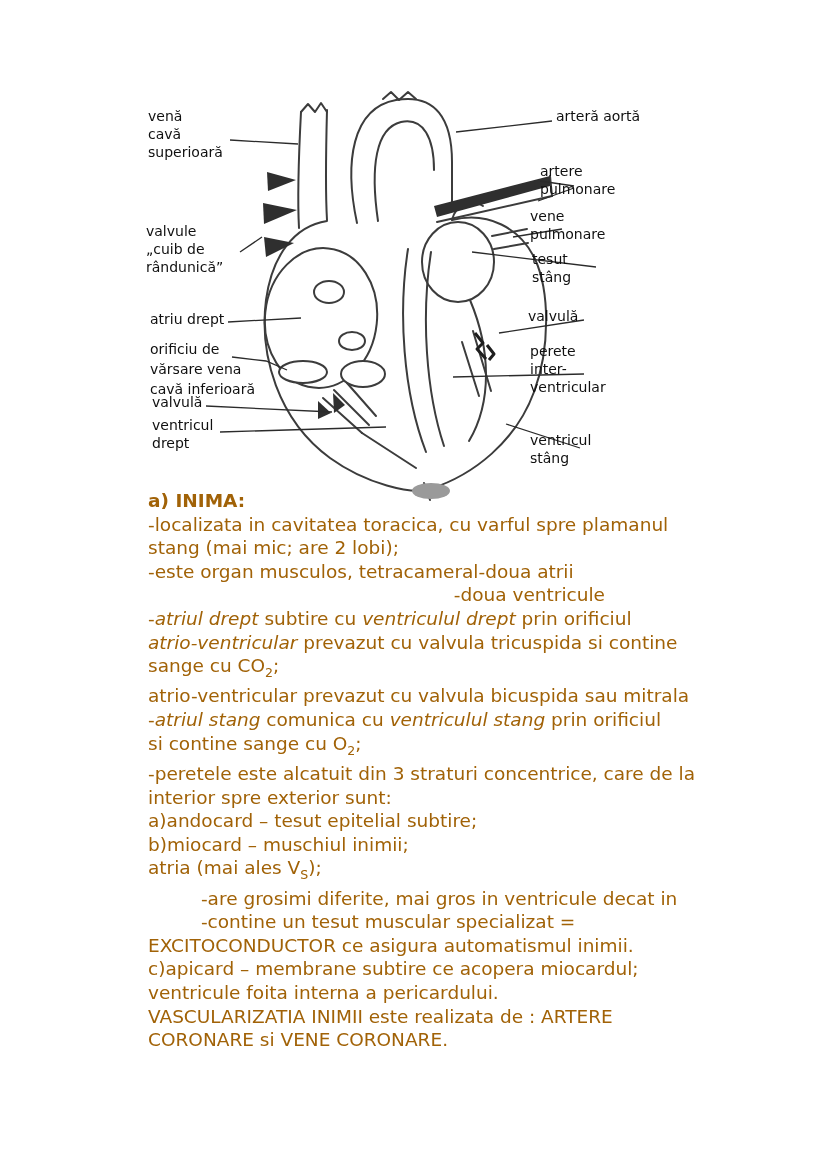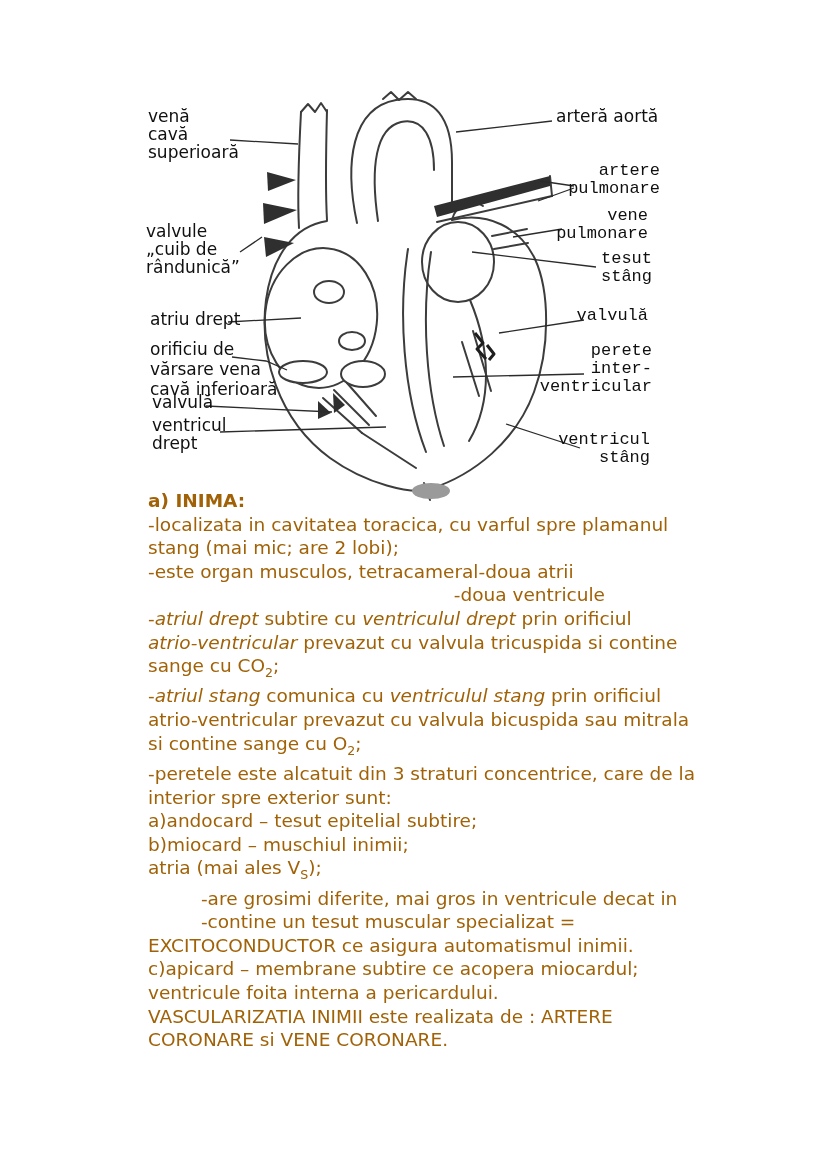--- a/index.html
+++ b/index.html
@@ -1,21 +1,21 @@
 <!DOCTYPE html>
 <html><head>
 <meta charset="utf-8">
 <style>
   html,body{margin:0;padding:0;background:#ffffff;}
   .page{position:relative;width:828px;height:1171px;background:#ffffff;overflow:hidden;
         font-family:"DejaVu Sans",sans-serif;color:#000;}
   .diagram{position:absolute;left:0;top:0;width:828px;height:505px;}
   .diagram svg{position:absolute;left:0;top:0;}
-  .lbl{position:absolute;font-size:17px;line-height:18px;white-space:pre-line;color:#101010;}
-  .lbl.r{text-align:right;font-family:Liberation Mono, monospace;}
+  .lbl{position:absolute;font-size:14px;line-height:18px;white-space:pre-line;color:#101010;}
+  .lbl.r{}
   .body-text{position:absolute;left:148px;top:489px;width:660px;font-size:18.5px;line-height:23.6px;color:#a16207;}
   .tline{white-space:pre-wrap;min-height:23.6px;}
   .it{font-style:italic;text-align:center;}
   .bd{font-weight:bold;}
   sub{font-size:0.68em;}
 </style>
 </head>
 <body>
 
 <div class="page">
@@ -129,22 +129,22 @@
 
   <div class="body-text">
       <div class="tline"><span class="bd">a) INIMA:</span></div>
       <div class="tline"><span>-localizata in cavitatea toracica, cu varful spre plamanul</span></div>
       <div class="tline"><span>stang (mai mic; are 2 lobi);</span></div>
       <div class="tline"><span>-este organ musculos, tetracameral-doua atrii</span></div>
       <div class="tline"><span>                                                    -doua ventricule</span></div>
       <div class="tline"><span>-</span><span class="it">atriul drept</span><span> subtire cu </span><span class="it">ventriculul drept</span><span> prin orificiul</span></div>
       <div class="tline"><span class="it">atrio-ventricular</span><span> prevazut cu valvula tricuspida si contine</span></div>
       <div class="tline"><span>sange cu CO</span><sub>2</sub><span>;</span></div>
+      <div class="tline"><span>atrio-ventricular prevazut cu valvula bicuspida sau mitrala</span></div>
       <div class="tline"><span>-</span><span class="it">atriul stang</span><span> comunica cu </span><span class="it">ventriculul stang</span><span> prin orificiul</span></div>
-      <div class="tline"><span>atrio-ventricular prevazut cu valvula bicuspida sau mitrala</span></div>
       <div class="tline"><span>si contine sange cu O</span><sub>2</sub><span>;</span></div>
       <div class="tline"><span>-peretele este alcatuit din 3 straturi concentrice, care de la</span></div>
       <div class="tline"><span>interior spre exterior sunt:</span></div>
       <div class="tline"><span>a)andocard – tesut epitelial subtire;</span></div>
       <div class="tline"><span>b)miocard – muschiul inimii;</span></div>
       <div class="tline"><span>atria (mai ales V</span><sub>S</sub><span>);</span></div>
       <div class="tline"><span>         -are grosimi diferite, mai gros in ventricule decat in</span></div>
       <div class="tline"><span>         -contine un tesut muscular specializat =</span></div>
       <div class="tline"><span>EXCITOCONDUCTOR ce asigura automatismul inimii.</span></div>
       <div class="tline"><span>c)apicard – membrane subtire ce acopera miocardul;</span></div>

